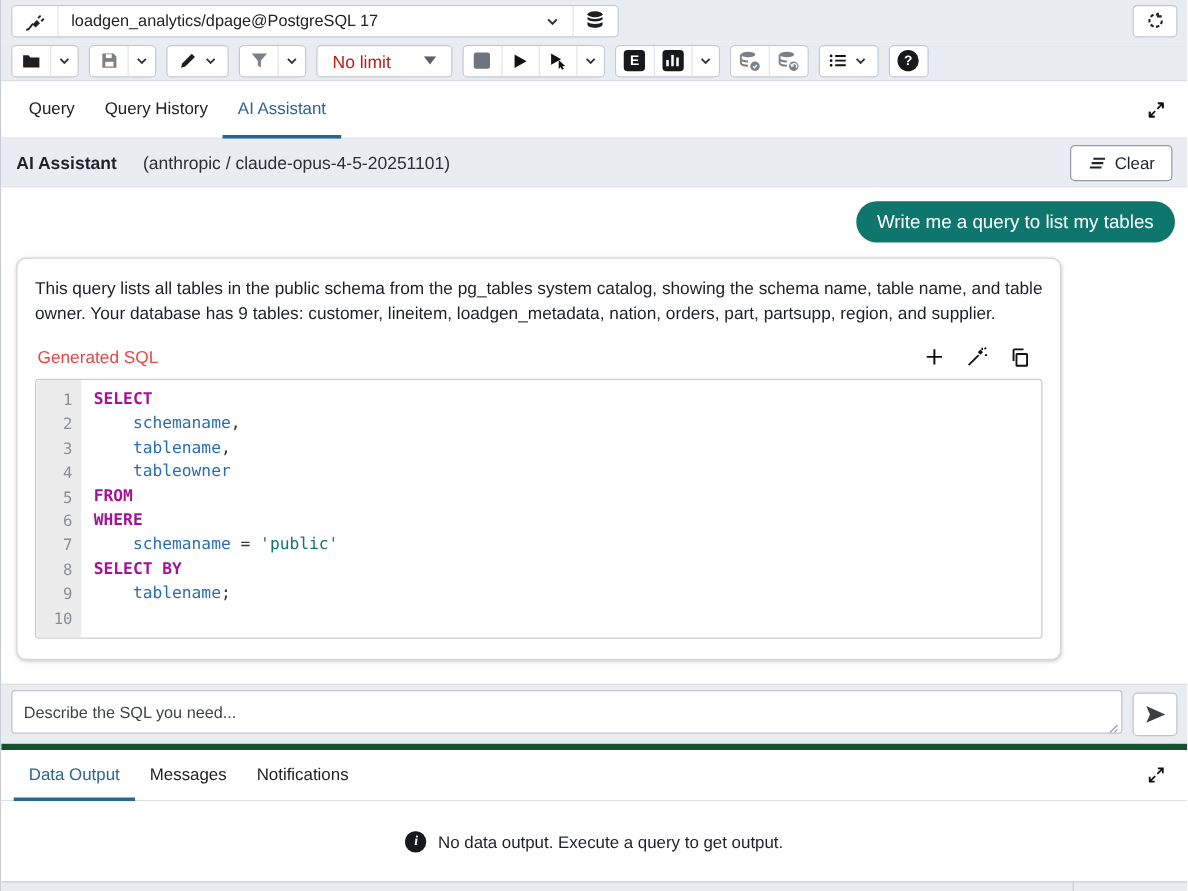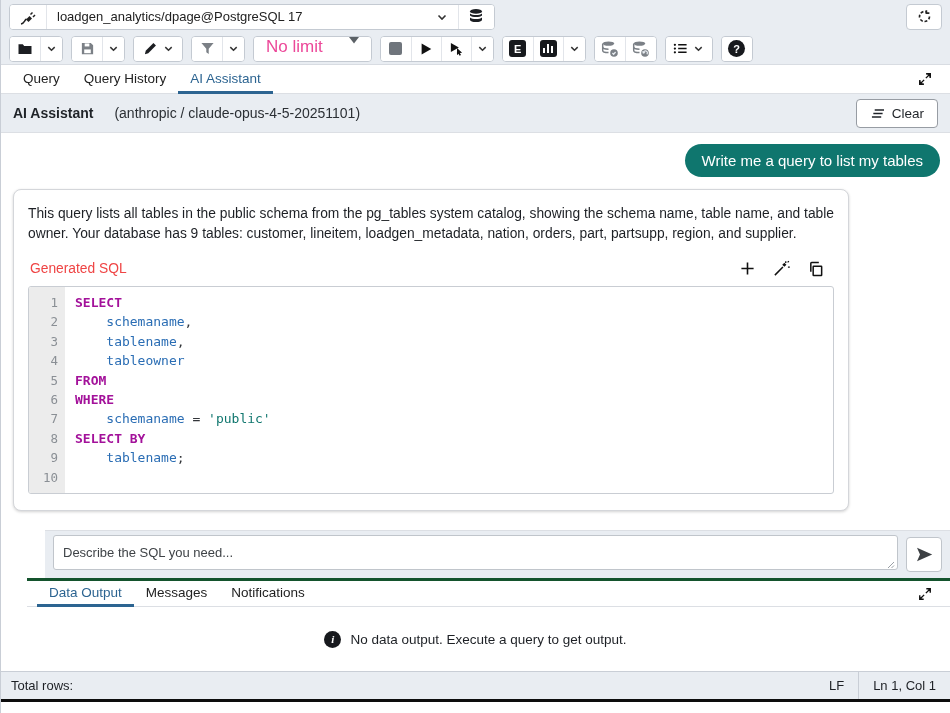--- a/index.html
+++ b/index.html
@@ -16,28 +16,28 @@
   .topbar-spacer { flex:1; }
   .sq-btn { height:26px; min-width:36px; background:#fff; border:1px solid #c4cad2; border-radius:4px; display:flex; align-items:center; justify-content:center; cursor:pointer; color:#222; }
 
   
   .toolbar { height:32px; background:#e9edf2; display:flex; align-items:center; padding:0 8px; gap:8px; flex:0 0 auto; border-bottom:1px solid #d8dce2; }
   .tb-group { display:flex; height:26px; background:#fff; border:1px solid #c4cad2; border-radius:4px; overflow:hidden; }
   .tb-btn { min-width:30px; padding:0 6px; display:flex; align-items:center; justify-content:center; background:#fff; border:none; border-left:1px solid #e2e5ea; cursor:pointer; color:#1c1e22; }
   .tb-btn:first-child { border-left:none; }
   .tb-btn.chev { min-width:22px; padding:0 4px; }
   .tb-btn.disabled { color:#7b8086; cursor:default; }
-  .tb-select { display:flex; gap:26px; padding:0 12px; font-size:17px; color:#ec4899; background:#fff; border:none; cursor:pointer; }
+  .tb-select { display:flex; align-items:center; gap:26px; padding:0 12px; font-size:14px; color:#b91c1c; background:#fff; border:none; cursor:pointer; }
   .dark-sq { width:17px; height:17px; background:#17191d; border-radius:3px; color:#fff; display:flex; align-items:center; justify-content:center; font-size:11px; font-weight:bold; }
   .bars { display:flex; align-items:flex-end; gap:1.5px; height:9px; }
   .bars i { width:2.5px; background:#fff; display:block; }
   .stop-ico { width:13px; height:13px; background:#6f757c; border-radius:2px; }
 
   
-  .tabrow { height:29px; background:#fff; display:flex; align-items:stretch; border-bottom:1px solid #dcdfe4; flex:0 0 auto; padding:0 10px; }
+  .tabrow { height:46px; background:#fff; display:flex; align-items:stretch; border-bottom:1px solid #dcdfe4; flex:0 0 auto; padding:0 10px; }
   .tab { display:flex; align-items:center; padding:0 12px; font-size:13.5px; color:#222; cursor:pointer; border-bottom:3px solid transparent; margin-bottom:-1px; }
   .tab.active { color:#2c6491; border-bottom-color:#2c6491; font-weight:500; }
   .tabrow .spacer { flex:1; }
   .expand-btn { width:30px; display:flex; align-items:center; justify-content:center; cursor:pointer; color:#222; background:none; border:none; }
 
   
   .ai-header { height:39px; background:#e9edf2; display:flex; align-items:center; padding:0 12px; flex:0 0 auto; border-bottom:1px solid #dcdfe4; }
   .ai-title { font-size:14px; font-weight:700; color:#1f2328; }
   .ai-model { font-size:14px; color:#2b2f34; margin-left:21px; }
   .clear-btn { margin-left:auto; height:29px; display:flex; align-items:center; gap:7px; padding:0 13px; background:#fff; border:1px solid #979ca3; border-radius:4px; font-size:13.5px; color:#1f2328; cursor:pointer; }
@@ -59,21 +59,21 @@
   .gutter .ln { font-family:"DejaVu Sans Mono", monospace; font-size:12.5px; line-height:19.4px; color:#8a8f95; padding-right:7px; }
   .code-lines { padding:6px 0 6px 10px; flex:1; }
   .cl { font-family:"DejaVu Sans Mono", monospace; font-size:13px; line-height:19.4px; white-space:pre; }
   .tk-kw { color:#a3119a; font-weight:bold;text-align:center; }
   .tk-id { color:#2a6db4; }
   .tk-str { color:#0f766e; }
   .tk-pn { color:#33363a; }
   .tk-pl { color:#222; }
 
   
-  .input-band { height:48px; background:#e9edf2; display:flex; align-items:center; padding:0 8px; gap:8px; flex:0 0 auto; border-top:1px solid #dcdfe4;margin-left:44px; }
+  .input-band { height:48px; background:#e9edf2; display:flex; align-items:center; padding:0 8px; gap:8px; flex:0 0 auto; border-top:1px solid #dcdfe4; }
   .prompt-wrap { position:relative; flex:1; }
   .prompt-input { width:100%; height:35px; border:1px solid #c0c5cb; border-radius:3px; font-family:"Liberation Sans", sans-serif; font-size:13px; color:#222; padding:9px 9px 0 9px; resize:none; outline:none; background:#fff; }
   .prompt-input::placeholder { color:#3f4347; }
   .grip { position:absolute; right:3px; bottom:5px; color:#9aa0a6; pointer-events:none; }
   .send-btn { width:36px; height:35px; background:#fff; border:1px solid #c0c5cb; border-radius:4px; display:flex; align-items:center; justify-content:center; cursor:pointer; color:#3c4043; }
 
   
   .out-body { height:64px; background:#fff; display:flex; align-items:center; justify-content:center; flex:0 0 auto; }
   .empty-msg { display:flex; align-items:center; gap:9px; font-size:13.5px; color:#1d2025; }
   .info-ico { width:17px; height:17px; border-radius:50%; background:#17191d; color:#fff; display:flex; align-items:center; justify-content:center; font-size:11px; font-weight:bold; font-family:"Liberation Serif", serif; font-style:italic; }
@@ -424,21 +424,21 @@
     </div>
     <button class="send-btn">
       <span>
         <svg width="17" height="15" viewBox="0 0 17 15" fill="#3c4043">
             <path d="M1 .8L16.2 7.5 1 14.2l3-6.7z"></path>
           </svg>
       </span>
     </button>
   </div>
 
-  <div class="tabrow" style="border-top:3px solid #14532d;margin-left:26px;">
+  <div class="tabrow" style="border-top:5px solid #14532d;">
     <div class="tab active">
         <span>Data Output</span>
       </div>
     <div class="tab">
         <span>Messages</span>
       </div>
     <div class="tab">
         <span>Notifications</span>
       </div>
     <div class="spacer"></div>

